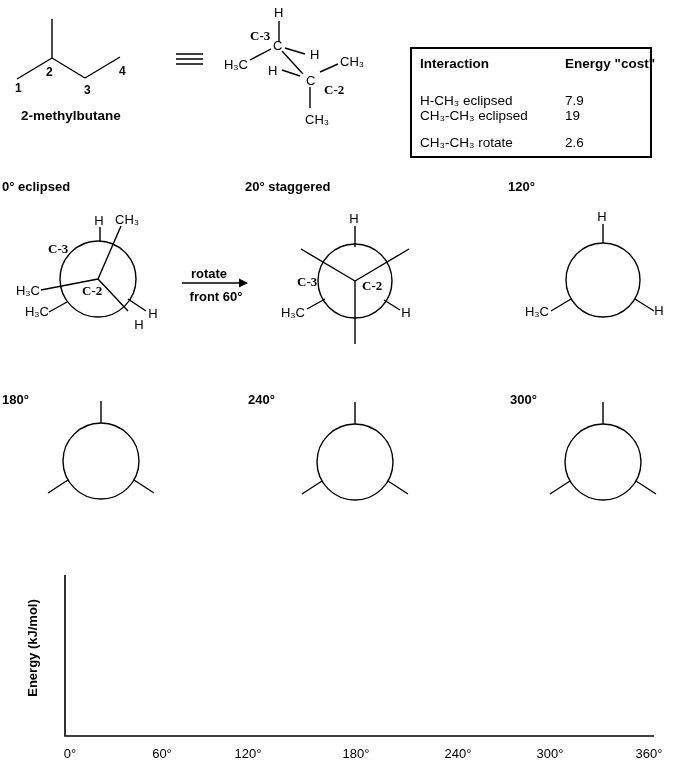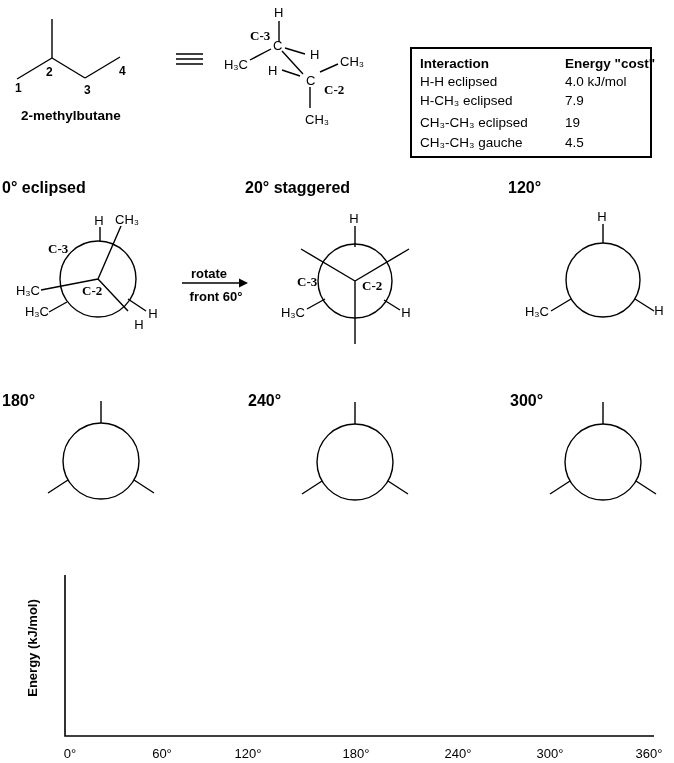--- a/index.html
+++ b/index.html
@@ -5,21 +5,21 @@
   html,body{margin:0;padding:0;background:#fff;}
   .page{position:relative;width:674px;height:763px;background:#fff;overflow:hidden;
         font-family:"Liberation Sans","DejaVu Sans",sans-serif;color:#000;}
   .abs{position:absolute;}
   svg{display:block;overflow:visible;}
   svg text{font-family:"Liberation Sans","DejaVu Sans",sans-serif;font-size:13px;fill:#000;}
   svg text.bold{font-weight:bold;}
   svg text.small-bold{font-weight:bold;font-size:12px;}
   svg text.serifb{font-family:"Liberation Serif","DejaVu Serif",serif;font-weight:bold;font-size:13px;}
   .stroke{stroke:#000;stroke-width:1.4;fill:none;}
-  .sec-title{position:absolute;font-weight:bold;font-size:16px;white-space:nowrap;}
+  .sec-title{position:absolute;font-weight:bold;font-size:13px;white-space:nowrap;}
   .itable{position:absolute;left:410px;top:4px;width:242px;height:111px;
           border:2px solid #000;box-sizing:border-box;font-size:13.5px;margin-top:43px;}
   .trow{position:absolute;left:8px;right:2px;display:flex;white-space:nowrap;}
   .trow.hdr{font-weight:bold;}
   .tcell-l{width:145px;flex:0 0 145px;}
   .tcell-r{flex:1;}
 </style>
 </head>
 <body>
 
@@ -51,35 +51,31 @@
     <text class="serifb" x="104" y="94">C-2</text>
     <text x="120" y="66">CH₃</text>
     <text x="85" y="124">CH₃</text>
   </svg>
 
   <div class="itable">
     <div class="trow hdr" style="top:7px">
       <span class="tcell-l">Interaction</span>
       <span class="tcell-r">Energy "cost"</span>
     </div>
-    <div class="trow" style="top:25px">
-      <span class="tcell-l">H-H eclipsed</span>
-      <span class="tcell-r">4.0  kJ/mol</span>
-    </div>
     <div class="trow" style="top:44px">
       <span class="tcell-l">H-CH₃ eclipsed</span>
       <span class="tcell-r">7.9</span>
     </div>
-    <div class="trow" style="top:66px">
+    <div class="trow" style="top:59px">
       <span class="tcell-l">CH₃-CH₃ eclipsed</span>
       <span class="tcell-r">19</span>
     </div>
     <div class="trow" style="top:86px">
-      <span class="tcell-l">CH₃-CH₃ gauche</span>
-      <span class="tcell-r">4.5</span>
+      <span class="tcell-l">CH₃-CH₃ rotate</span>
+      <span class="tcell-r">2.6</span>
     </div>
   </div>
 
   <div class="sec-title" style="left:2px;top:179px">0° eclipsed</div>
   <div class="sec-title" style="left:245px;top:179px">20° staggered</div>
   <div class="sec-title" style="left:508px;top:179px">120°</div>
 
   <svg class="abs" style="left:8px;top:200px" width="165" height="140">
     <circle class="stroke" cx="90" cy="79" r="38"></circle>
     <path class="stroke" d="M90,79 L113,26 M90,79 L33,90 M90,79 L120,111"></path>

